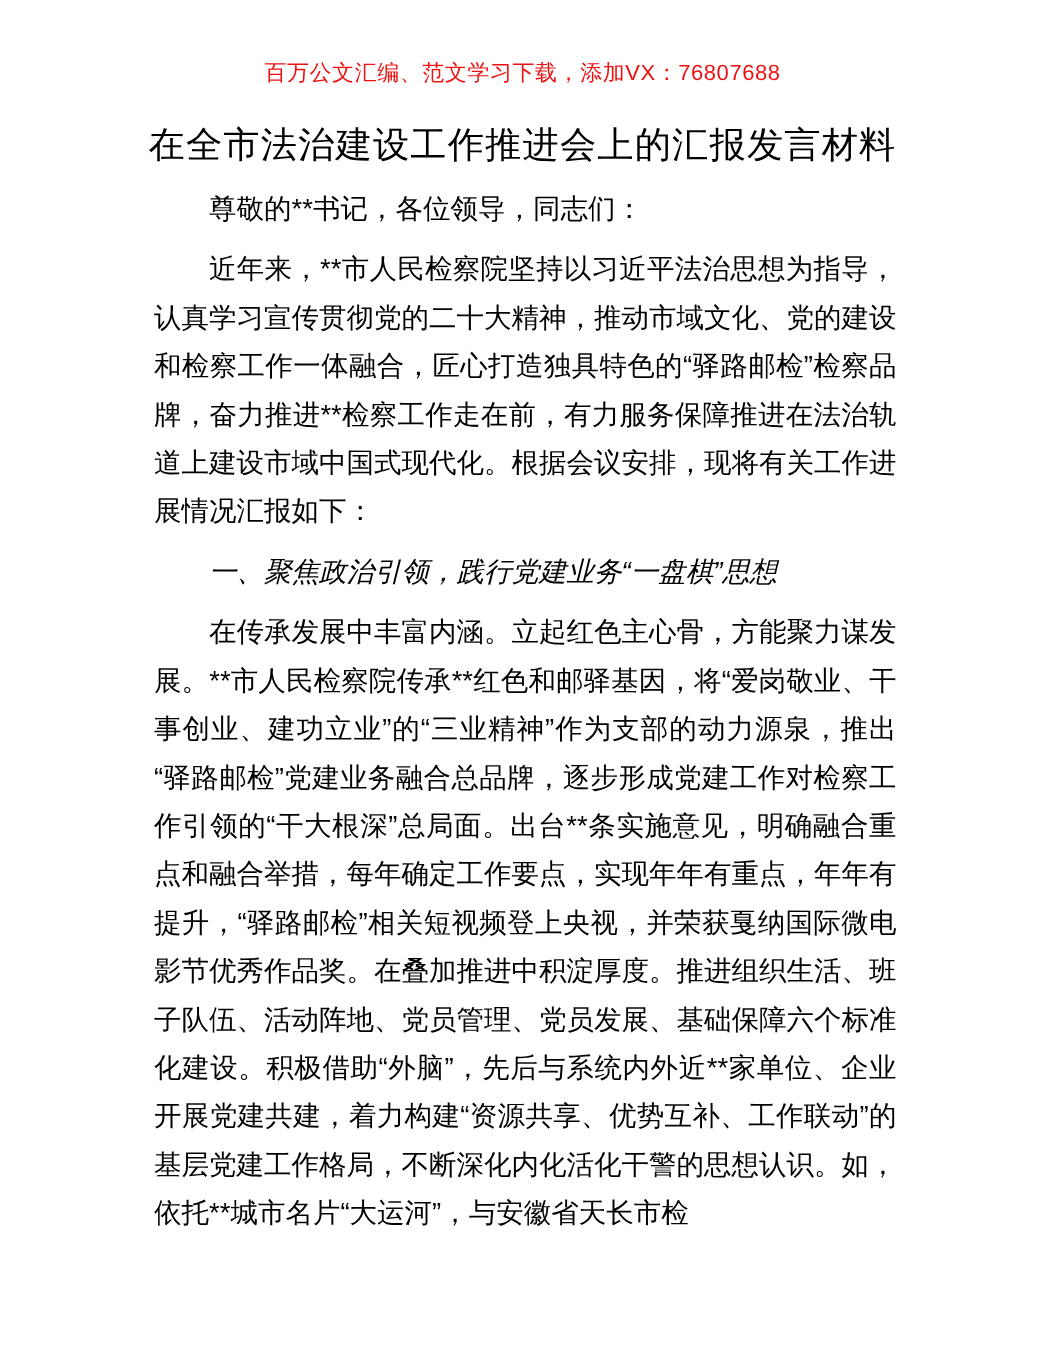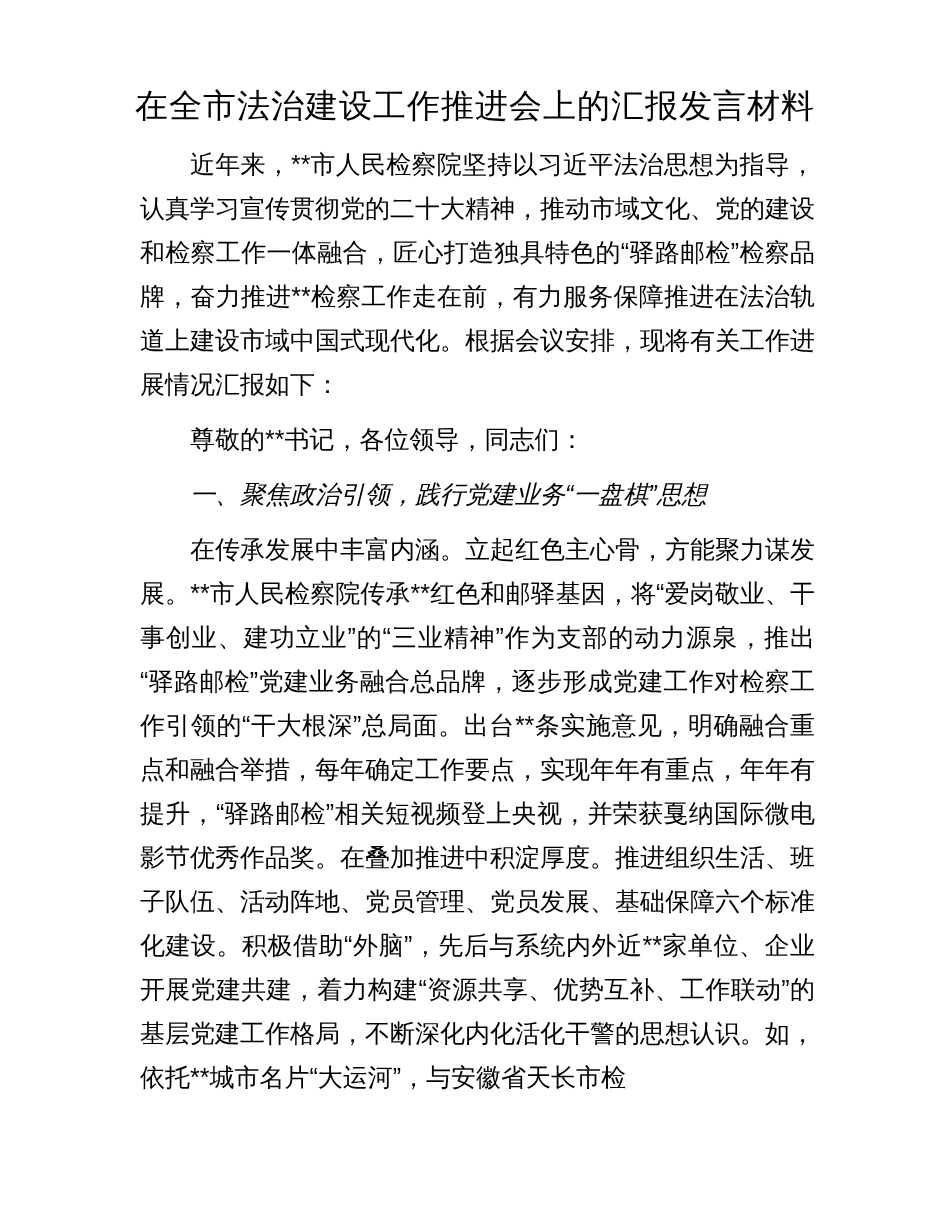--- a/index.html
+++ b/index.html
@@ -51,28 +51,29 @@
   .doc-body p.section-heading {
     font-weight: 400; 
     font-style: italic;
   }
 </style>
 </head>
 <body>
 
 <div class="page">
 
+  <div class="notice" style="color: rgb(238, 17, 17);">百万公文汇编、范文学习下载，添加VX：76807688</div>
 
   <h1 class="doc-title">在全市法治建设工作推进会上的汇报发言材料</h1>
 
   <div class="doc-body">
 
+    <p>尊敬的**书记，各位领导，同志们：</p>
+
     <p>近年来，**市人民检察院坚持以习近平法治思想为指导，认真学习宣传贯彻党的二十大精神，推动市域文化、党的建设和检察工作一体融合，匠心打造独具特色的“驿路邮检”检察品牌，奋力推进**检察工作走在前，有力服务保障推进在法治轨道上建设市域中国式现代化。根据会议安排，现将有关工作进展情况汇报如下：</p>
-
-    <p>尊敬的**书记，各位领导，同志们：</p>
 
     <p class="section-heading">一、聚焦政治引领，践行党建业务“一盘棋”思想</p>
 
     <p>在传承发展中丰富内涵。立起红色主心骨，方能聚力谋发展。**市人民检察院传承**红色和邮驿基因，将“爱岗敬业、干事创业、建功立业”的“三业精神”作为支部的动力源泉，推出“驿路邮检”党建业务融合总品牌，逐步形成党建工作对检察工作引领的“干大根深”总局面。出台**条实施意见，明确融合重点和融合举措，每年确定工作要点，实现年年有重点，年年有提升，“驿路邮检”相关短视频登上央视，并荣获戛纳国际微电影节优秀作品奖。在叠加推进中积淀厚度。推进组织生活、班子队伍、活动阵地、党员管理、党员发展、基础保障六个标准化建设。积极借助“外脑”，先后与系统内外近**家单位、企业开展党建共建，着力构建“资源共享、优势互补、工作联动”的基层党建工作格局，不断深化内化活化干警的思想认识。如，依托**城市名片“大运河”，与安徽省天长市检</p>
 
   </div>
 
 </div>
 
 </body></html>

